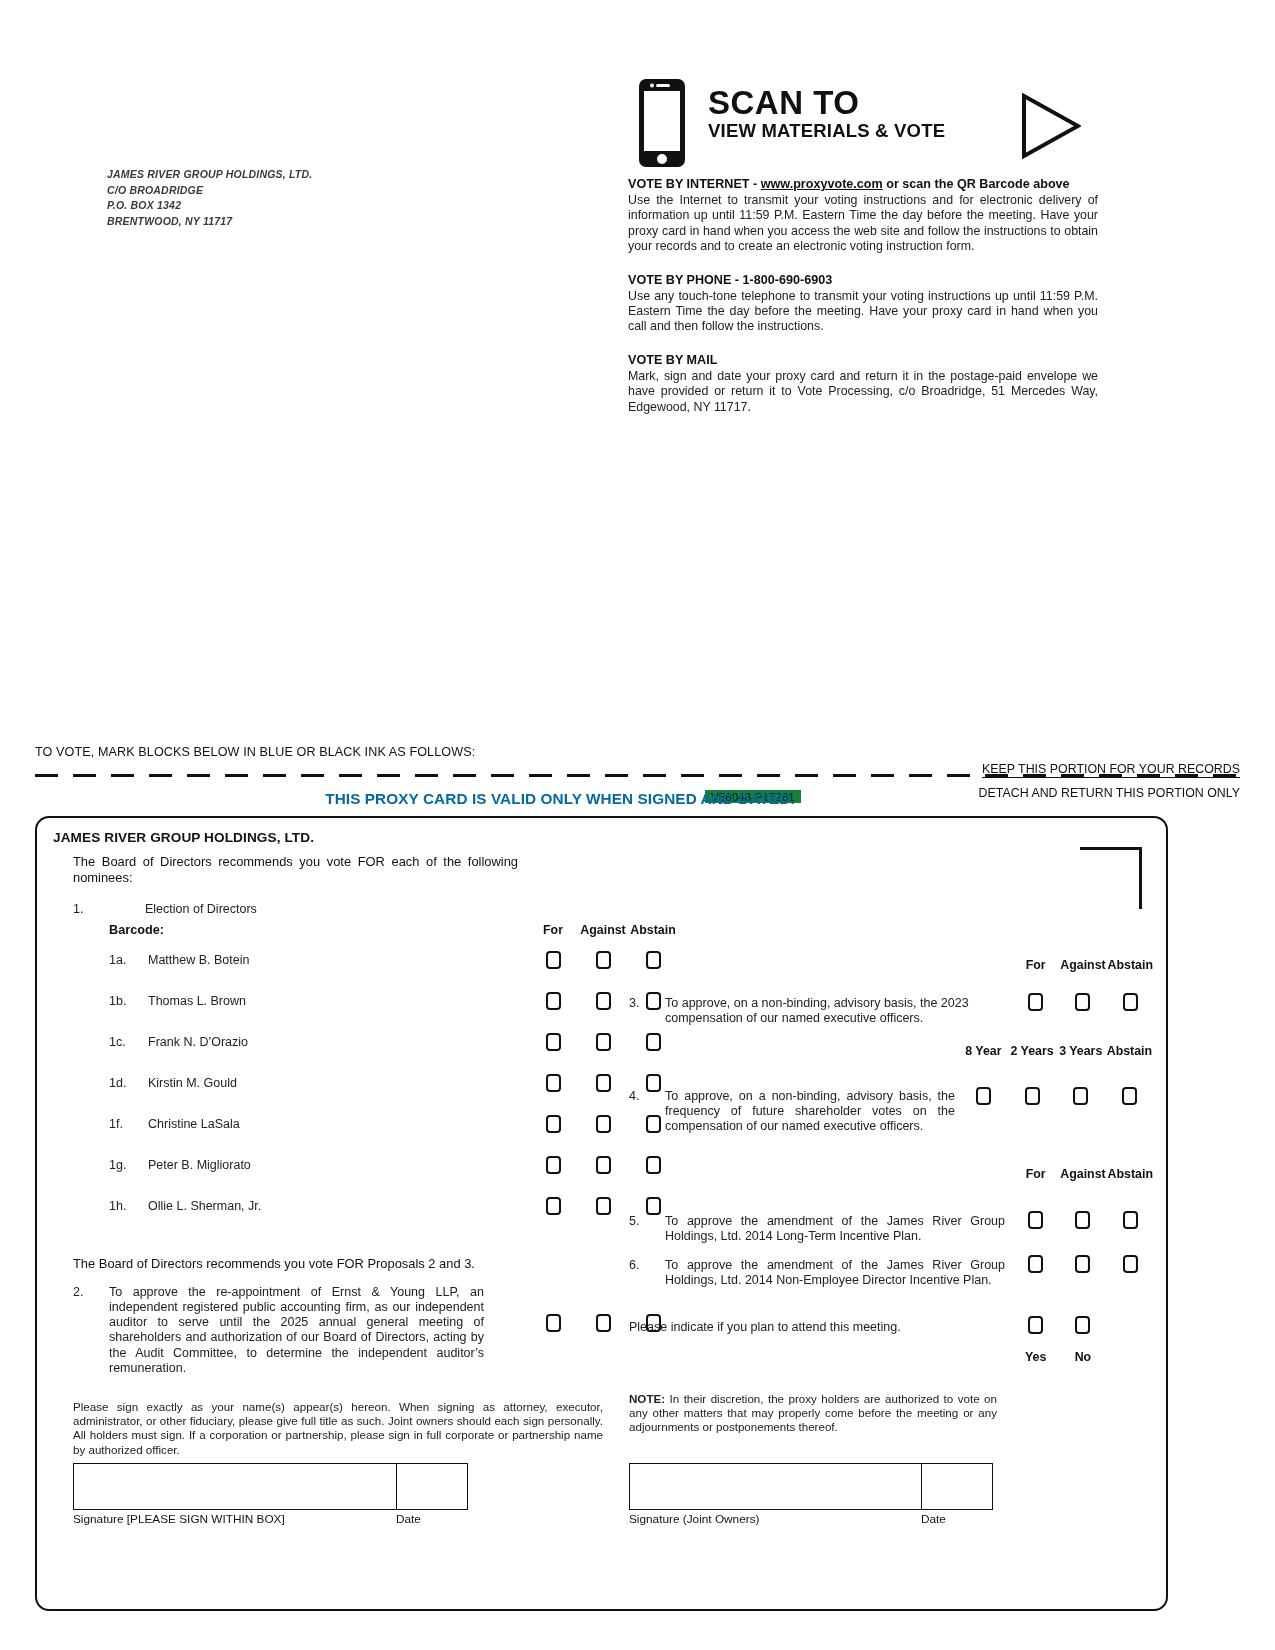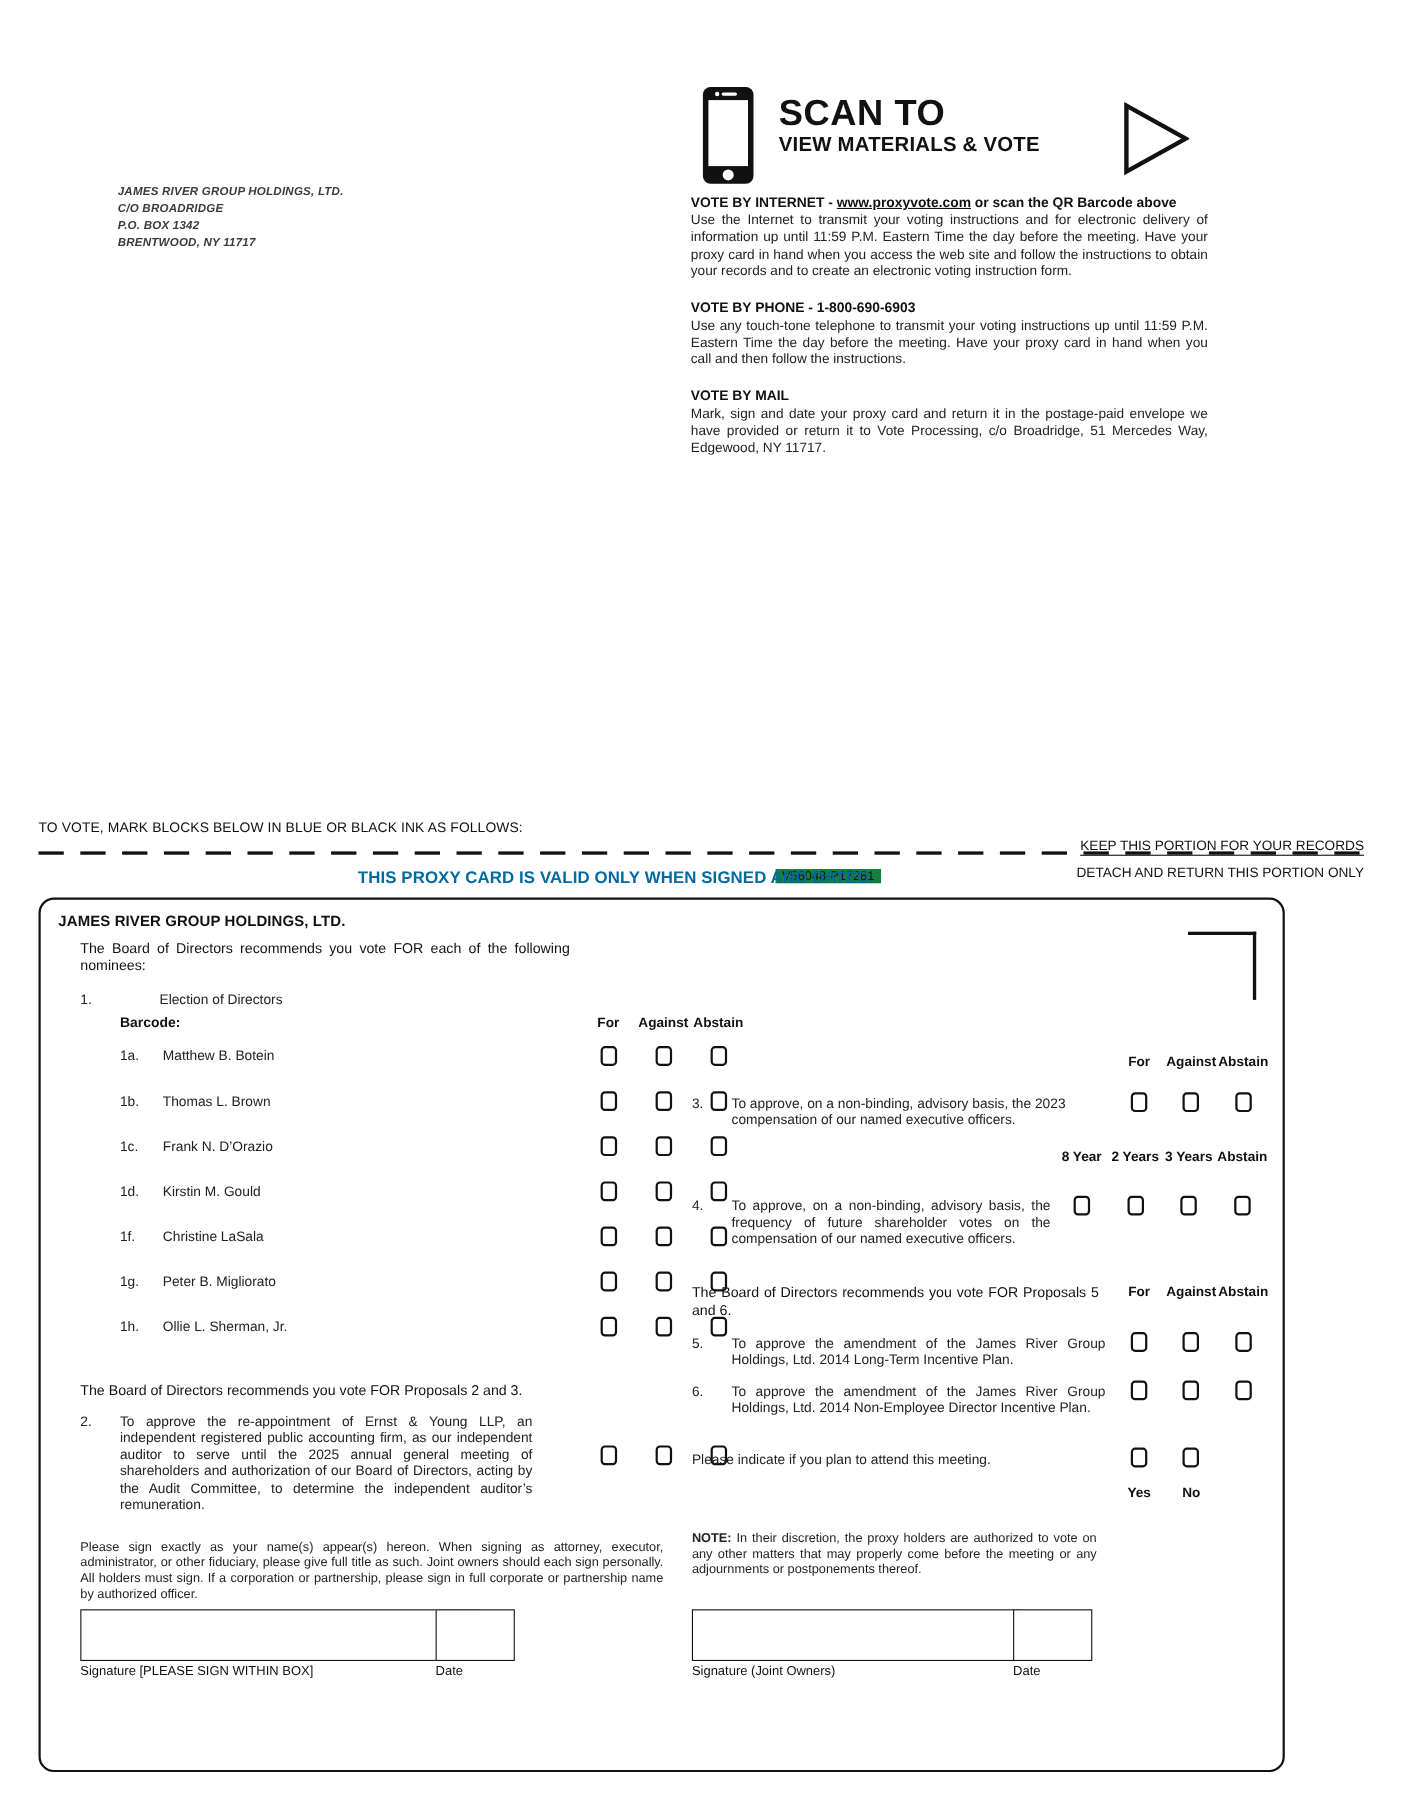--- a/index.html
+++ b/index.html
@@ -447,21 +447,20 @@
         <div>
             <span class="cb"></span>
           </div>
         <div>
             <span class="cb"></span>
           </div>
       </div>
     </div>
 
     <div class="prop-row" style="margin-top:10px; height:34px;">
-      <div class="rec-head" style="width:370px; position:absolute; left:0; top:0;">The Board of Directors recommends you vote FOR Proposals 5 and 6.</div>
       <div class="r3h" style="top:0;">
         <div class="hdr-lbl">For</div>
         <div class="hdr-lbl">Against</div>
         <div class="hdr-lbl">Abstain</div>
       </div>
     </div>
 
     <div class="prop-row" style="margin-top:13px; min-height:36px;">
       <span class="num">5.</span>
       <div class="ptxt" style="width:340px;">To approve the amendment of the James River Group Holdings, Ltd. 2014 Long-Term Incentive Plan.</div>

